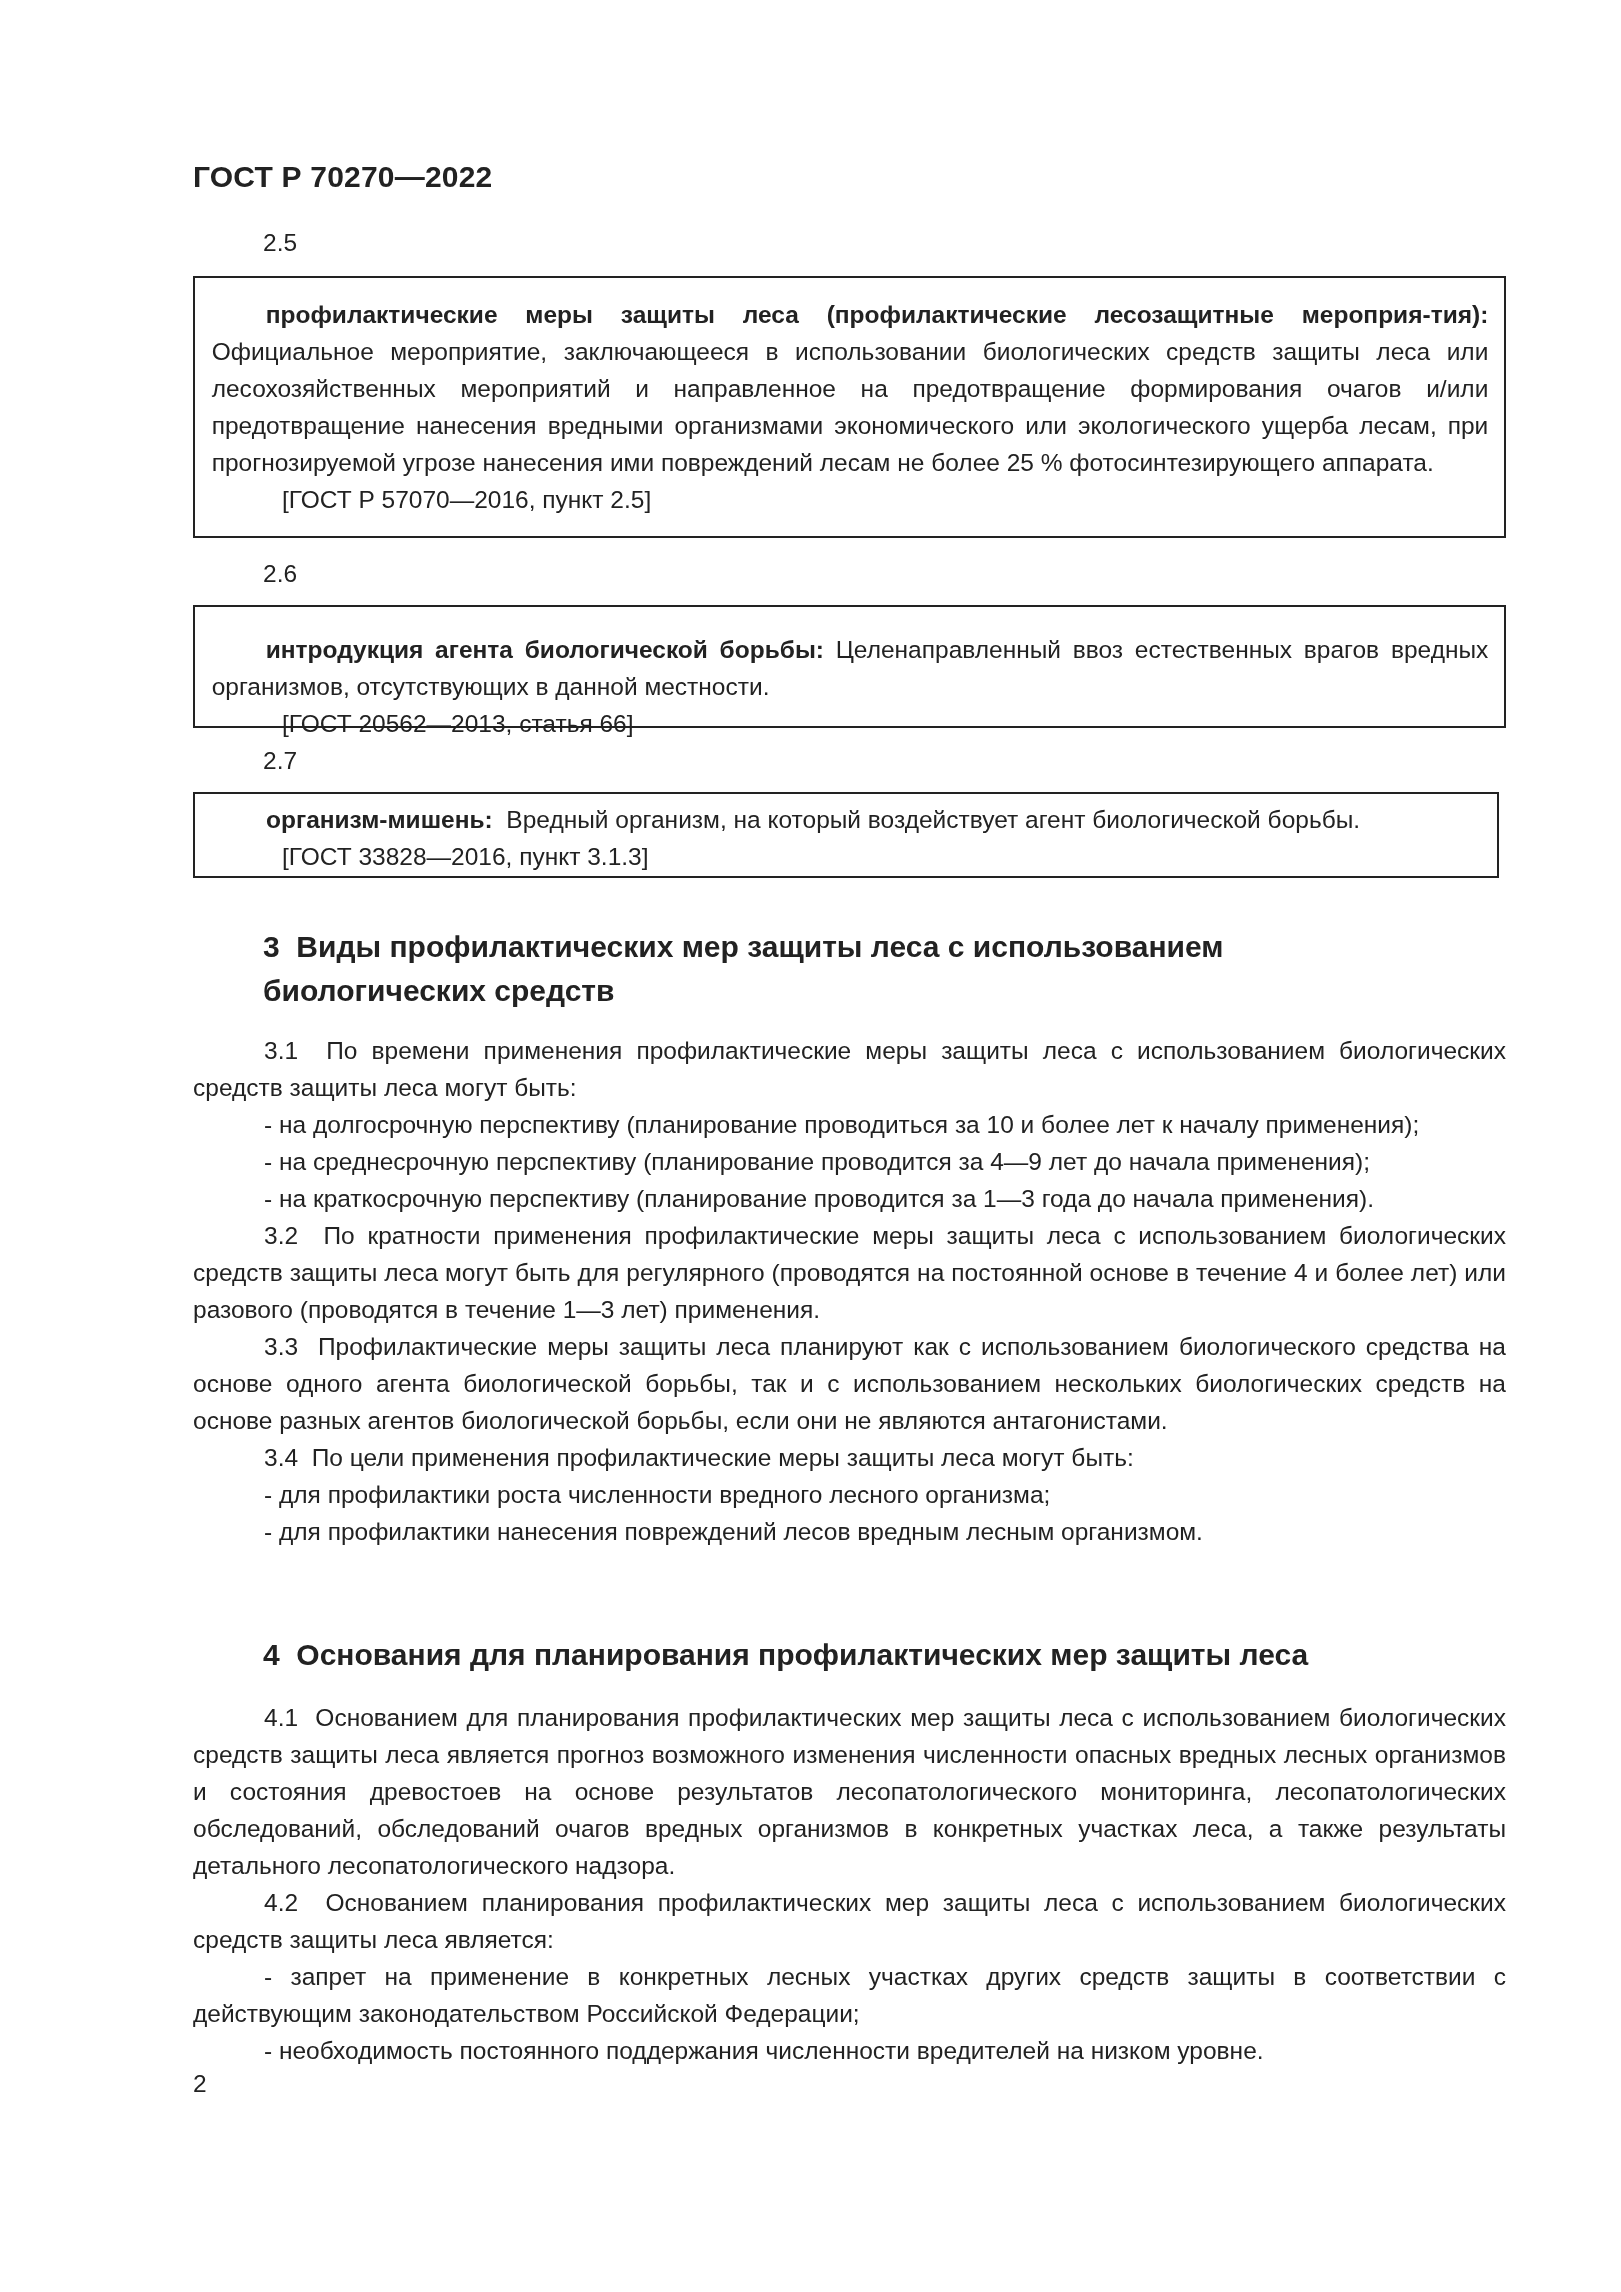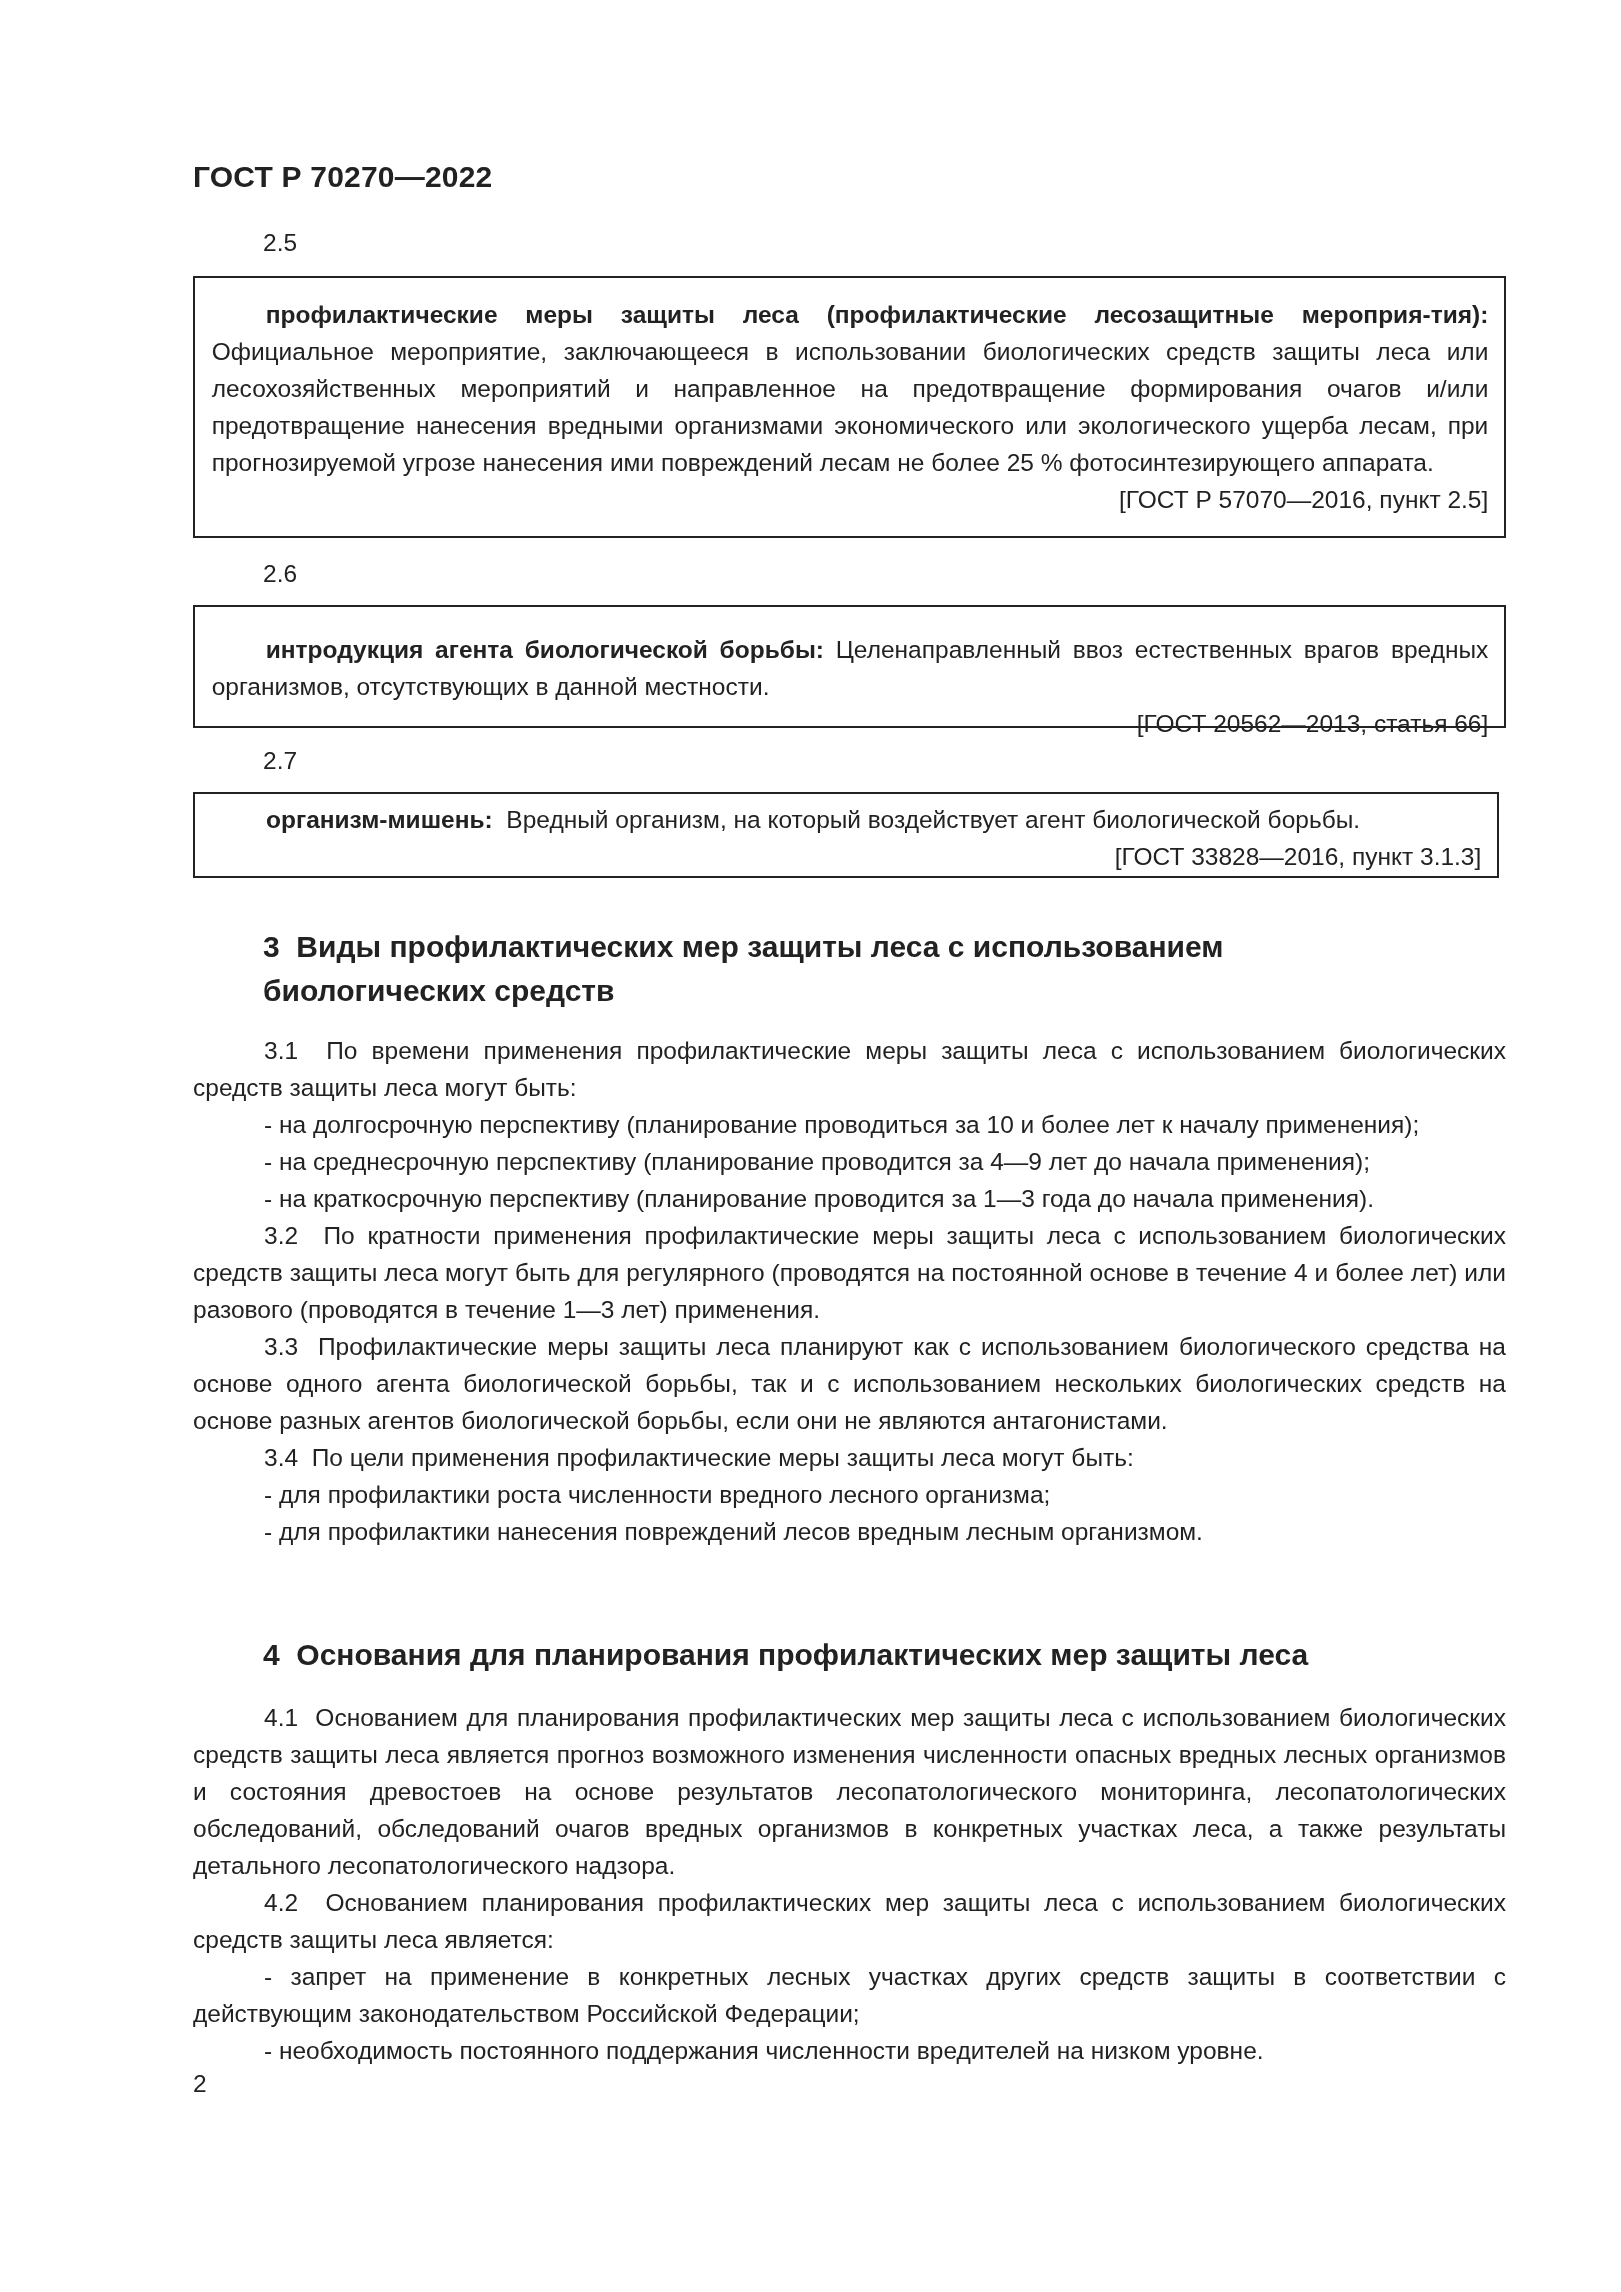--- a/index.html
+++ b/index.html
@@ -6,21 +6,21 @@
   body { width: 1621px; height: 2293px; position: relative; overflow: hidden;
          font-family: "Liberation Sans", sans-serif; color: #222222; }
   .abs { position: absolute; }
   .doc-header { left: 193px; top: 147px; font-size: 30px; font-weight: bold; letter-spacing: 0.2px; margin-top: 13px; }
   .term-num { left: 263px; font-size: 24.5px; text-align: center; }
   .box { position: absolute; left: 193px; border: 2.5px solid #222; box-sizing: border-box; }
   .para { font-size: 24.5px; line-height: 37px; text-align: justify; margin: 0; }
   .indent { text-indent: 71px; }
   .box .para { padding: 0 15.7px 0 16.7px; }
   b { font-weight: bold; }
-  .ref { padding-left: 87px !important; text-align: right; }
+  .ref { padding-left: 87px !important; text-align: left; }
   .section { left: 263px; width: 1235px; font-size: 30px; font-weight: bold; line-height: 44px; }
   .body-block { left: 193px; width: 1313px; }
   .page-num { left: 193px; top: 2070px; font-size: 24.5px; }
 </style>
 </head>
 <body>
 
 <div class="abs doc-header">ГОСТ Р 70270—2022</div>
 
 <div class="abs term-num" style="top:229px">2.5</div>

